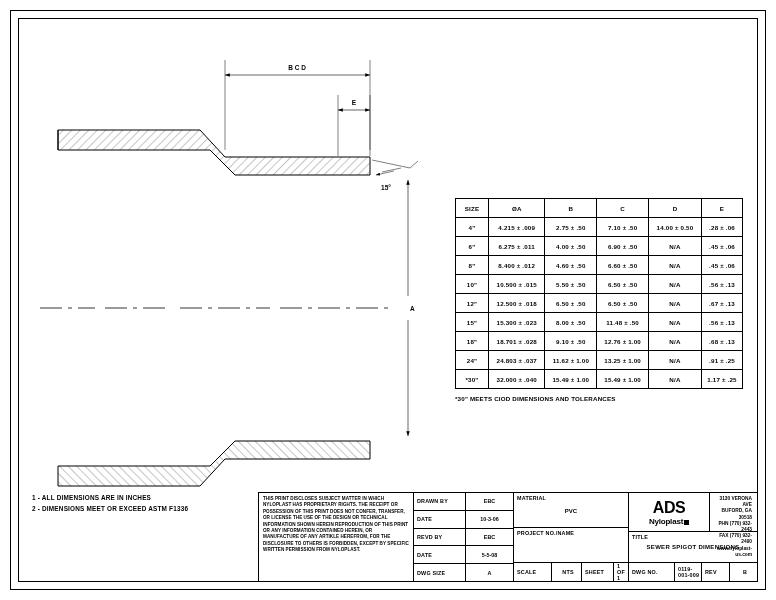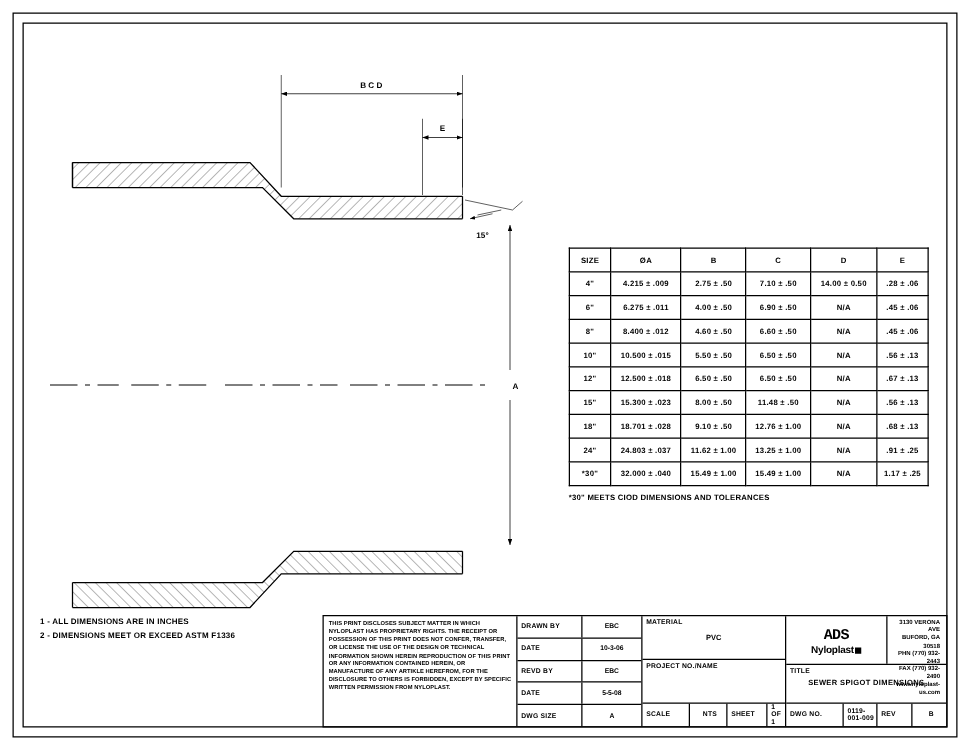--- a/index.html
+++ b/index.html
@@ -197,24 +197,24 @@
   }
   .logo-cell {
     width: 80px;
     border-right: 1px solid #000;
     display: flex;
     align-items: center;
     justify-content: center;
     flex-direction: column;
   }
   .logo-ads {
-    font-size: 12px;
+    font-size: 16px;
     font-weight: bold;
     letter-spacing: -0.5px;
-    font-family: Liberation Mono, monospace;
+    font-family: Liberation Sans, sans-serif;
   }
   .logo-nylo {
     font-size: 8px;
     font-weight: bold;
     letter-spacing: -0.2px;
     margin-top: 20px;
   }
   .logo-sq {
     display: inline-block;
     width: 5px;

